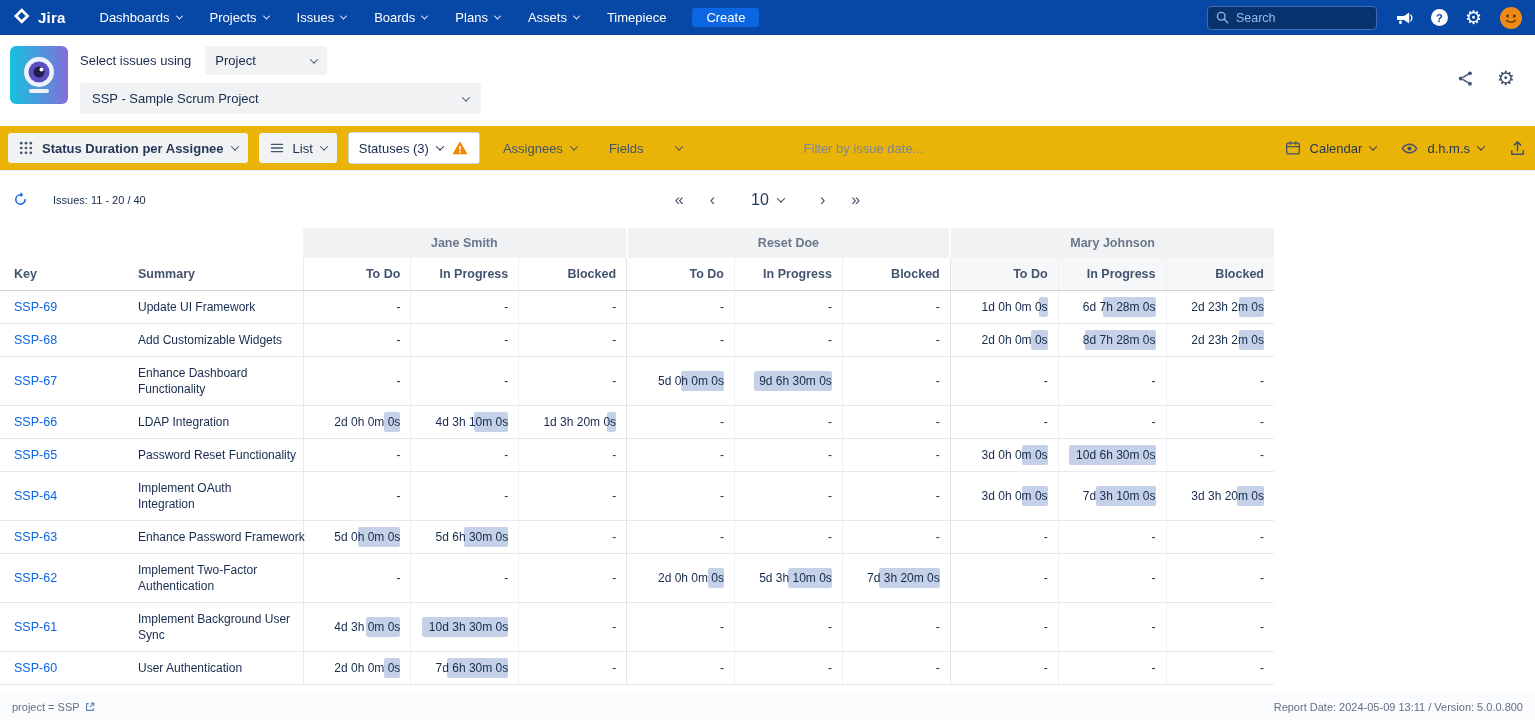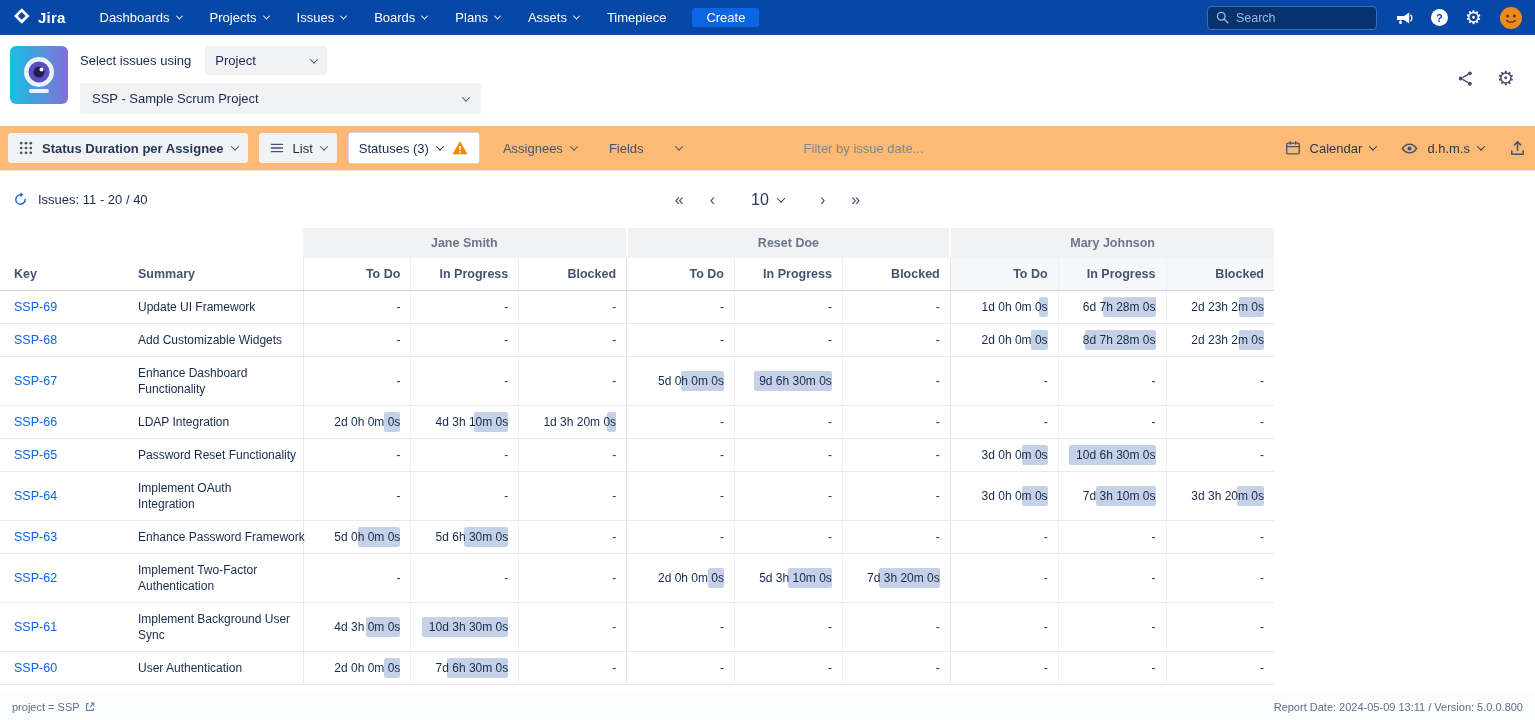--- a/index.html
+++ b/index.html
@@ -42,41 +42,41 @@
     font-family:inherit; }
   .gray-btn .chev { margin-left:8px; color:#44546f; }
   .source-select { width:122px; justify-content:space-between; }
   .project-select { width:401px; justify-content:space-between; padding:8px 12px; }
   .header-actions { margin-left:auto; display:flex; align-items:center; gap:22px; padding-top:22px;
     padding-right:4px; color:#44546f; }
   .header-actions .gear-glyph { color:#44546f; font-size:20px; }
 
   
   .toolbar { display:flex; align-items:center; padding:0 8px 0 8px; height:45px;
-    border-bottom:1px solid #e9ebee; background:#fdba74; }
+    border-bottom:1px solid #e9ebee; background:#eab308; }
   .toolbar .gray-btn { margin-right:11px; white-space:nowrap; }
   .report-type-label { font-weight:600; color:#253858; }
   .outline-btn { background:#fff; border:1px solid #cfd4db; border-radius:3px; font-size:13px;
     color:var(--c-text,#172b4d); padding:6px 10px; display:inline-flex; align-items:center; gap:8px;
     cursor:pointer; margin-right:11px; font-family:inherit; white-space:nowrap; }
   .ghost-btn { background:none; border:none; font-size:13px; color:#44546e; display:inline-flex;
     align-items:center; gap:8px; cursor:pointer; font-family:inherit; white-space:nowrap; }
   .ghost-assignees { margin-left:12px; }
   .ghost-fields { margin-left:32px;gap:32px; }
   .date-filter { border:none; outline:none; font-size:13px; color:#44546e; margin-left:122px;
     width:210px; font-family:inherit; background:transparent; }
   .date-filter::placeholder { color:#7a8699; }
   .toolbar-right { margin-left:auto; display:flex; align-items:center; gap:24px; }
   .toolbar-right .ghost-btn { color:#253858; }
 
   
   .page-row { position:relative; height:57px; display:flex; align-items:center; justify-content:center;
     background:#fff; }
-  .issues-count { position:absolute; left:12px; display:flex; align-items:center; gap:9px;
-    font-size:13px; color:var(--c-text,#172b4d); }
+  .issues-count { position:absolute; left:12px; display:flex; align-items:center; gap:24px;
+    font-size:11px; color:var(--c-text,#172b4d); }
   .pager { display:flex; align-items:center; gap:14px; color:#44546f; }
   .pager-arrow { background:none; border:none; font-size:16px; color:#44546f; cursor:pointer;
     font-family:inherit; padding:2px 6px; }
   .page-size { background:none; border:none; display:inline-flex; align-items:center; gap:9px;
     font-size:16px; color:#253858; cursor:pointer; font-family:inherit; padding:4px 8px; margin:0 8px; }
 
   
   table { width:1274px; border-collapse:collapse; table-layout:fixed; background:#fff; }
   thead tr.group-row th { height:30px; font-size:12.5px; font-weight:600; color:#6b778c;
     background:var(--c-groupbg,#f1f2f4); text-align:center; }

